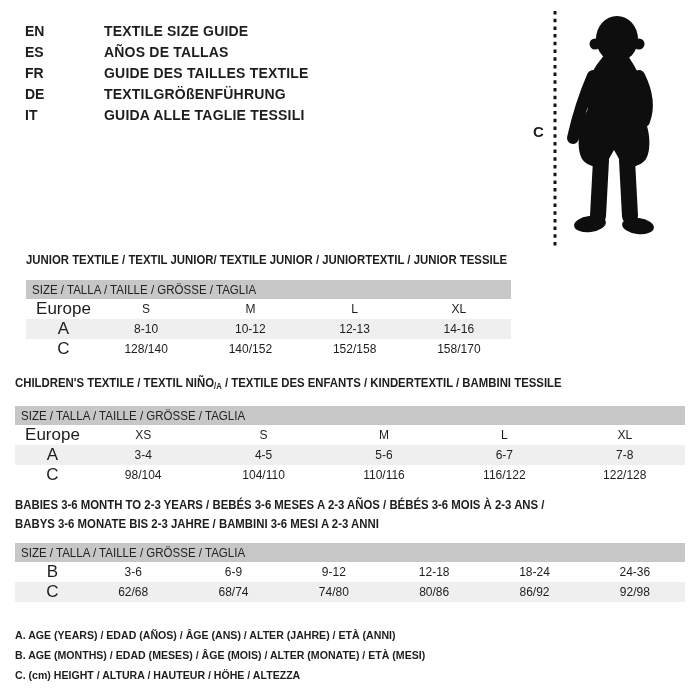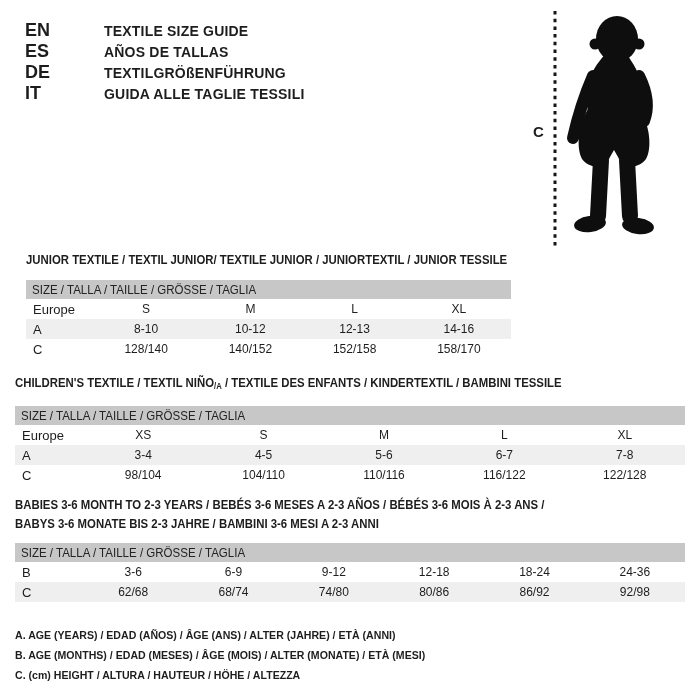--- a/index.html
+++ b/index.html
@@ -9,60 +9,63 @@
     height: 700px;
     background: #ffffff;
     overflow: hidden;
     color: #1d1d1d;
     font-family: "Liberation Sans", sans-serif;
   }
 
   
   .lang-block { position: absolute; left: 25px; top: 20px; }
   .lang-row { height: 21px; line-height: 21px; white-space: nowrap; }
-  .lang-code { display: inline-block; width: 43px; font-weight: bold; font-size: 18px; }
+  .lang-code { display: inline-block; width: 43px; font-weight: bold; font-size: 14px; }
   .lang-label { font-weight: bold; font-size: 14px; letter-spacing: 0.2px; margin-left: 36px; }
 
   
   .figure { position: absolute; left: 530px; top: 8px; width: 162px; height: 242px; }
   .figure svg { position: absolute; left: 0; top: 0; }
   .fig-label { position: absolute; left: 3px; top: 115px; font-weight: bold; font-size: 15px; }
 
   
   .sec { position: absolute; }
   .sec1 { left: 26px; top: 251px; width: 485px; }
   .sec2 { left: 15px; top: 374px; width: 670px; }
   .sec3 { left: 15px; top: 496px; width: 670px; }
   .t-title { font-weight: bold; font-size: 12.5px; line-height: 19px; margin-bottom: 10px; white-space: nowrap; }
   .sec3 .t-title { margin-bottom: 9px; }
   .cond { display: inline-block; transform: scaleX(0.91); transform-origin: 0 50%; white-space: nowrap; }
   .subs { font-size: 8.5px; vertical-align: -2px; }
 
   .size-table { border-collapse: collapse; table-layout: fixed; width: 100%; }
   .size-table td { height: 20px; padding: 0; font-size: 12px; text-align: center; vertical-align: middle; }
   .bar-row td { background: #c7c7c7; text-align: left; padding-left: 6px; font-size: 12px; height: 19px; color: #232323; }
-  .size-table .lbl { text-align: left; padding-left: 7px; font-size: 13px; }
+  .size-table .lbl { text-align: center; padding-left: 7px; font-size: 17px; }
   .shade td { background: #efefef; }
 
   
   .legend { position: absolute; left: 15px; top: 625px; }
   .legend-line { height: 20px; line-height: 20px; font-weight: bold; font-size: 11.5px; white-space: nowrap; }
   .legend-line .cond { transform: scaleX(0.92); }
 </style>
 </head>
 <body>
 
 <div class="canvas">
 
   <div class="lang-block">
     <div class="lang-row">
       <span class="lang-code">EN</span><span class="lang-label">TEXTILE SIZE GUIDE</span>
     </div>
     <div class="lang-row">
       <span class="lang-code">ES</span><span class="lang-label">AÑOS DE TALLAS</span>
+    </div>
+    <div class="lang-row">
+      <span class="lang-code">FR</span><span class="lang-label">GUIDE DES TAILLES TEXTILE</span>
     </div>
     <div class="lang-row">
       <span class="lang-code">DE</span><span class="lang-label">TEXTILGRÖßENFÜHRUNG</span>
     </div>
     <div class="lang-row">
       <span class="lang-code">IT</span><span class="lang-label">GUIDA ALLE TAGLIE TESSILI</span>
     </div>
   </div>
 
   <div class="figure">

